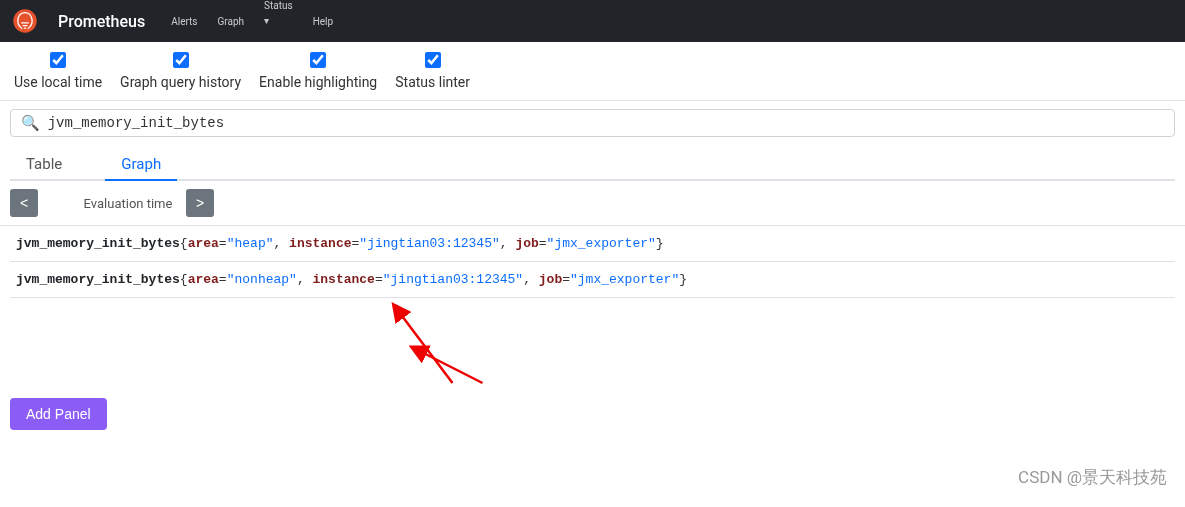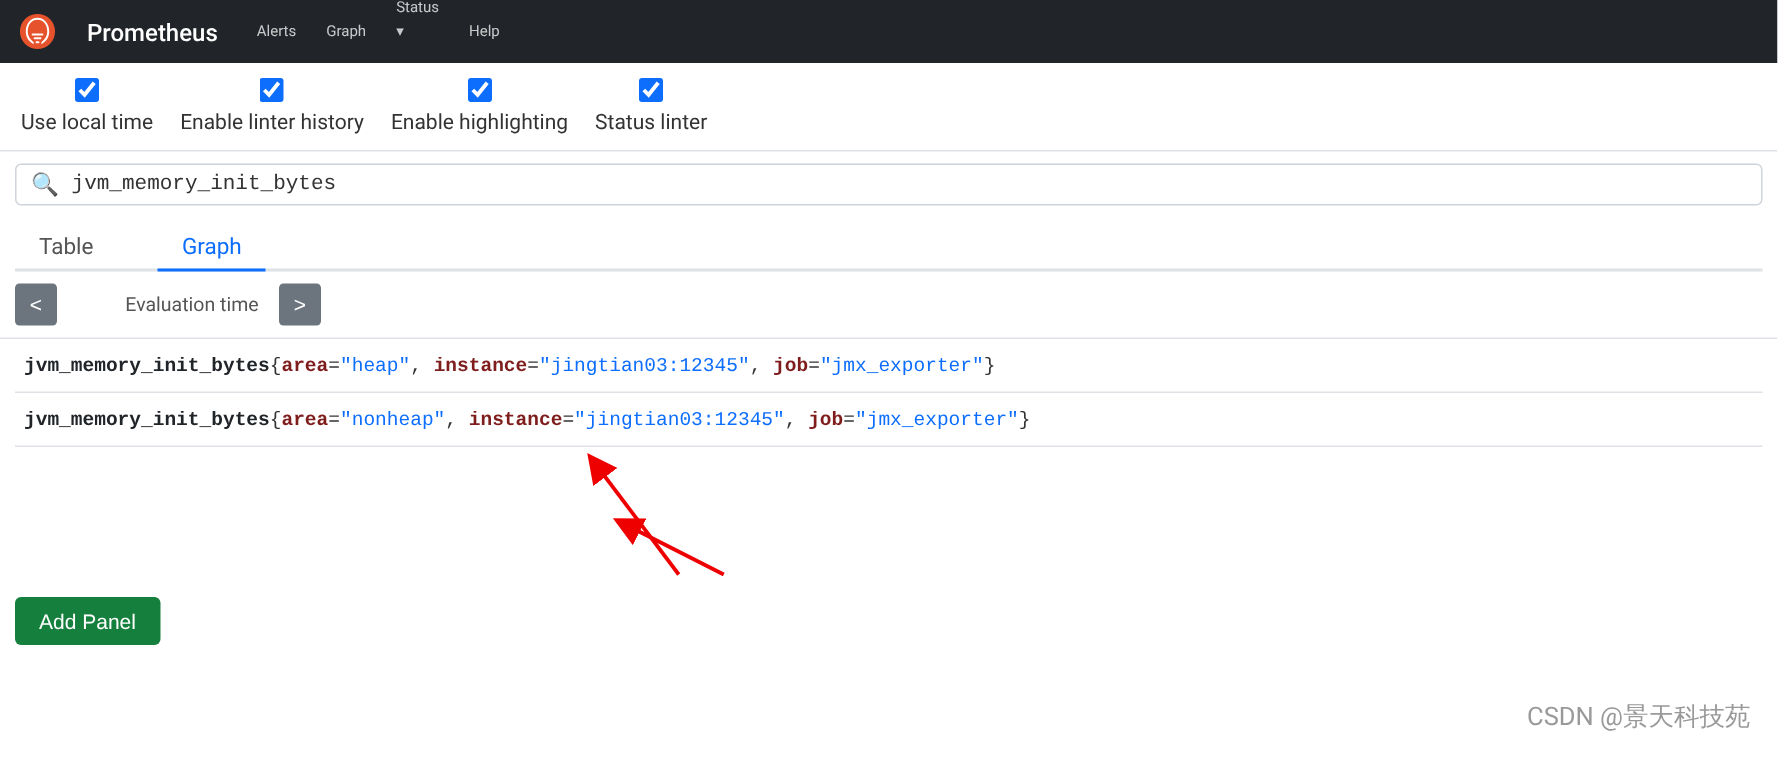--- a/index.html
+++ b/index.html
@@ -181,21 +181,21 @@
       width: 100%;
       height: 100%;
       pointer-events: none;
     }
 
     
     .add-panel-section {
       padding: 10px 10px 20px;
     }
     .add-panel-btn {
-      background: #15803d;
+      background: #8b5cf6;
       color: #fff;
       border: none;
       border-radius: 4px;
       padding: 8px 16px;
       font-size: 14px;
       cursor: pointer;
     }
 
     
     .watermark {
@@ -229,21 +229,21 @@
   <a class="nav-link">Help</a>
 </nav>
 
 <div class="options-bar">
   <label class="option-item">
     <input type="checkbox" checked="" style="">
     <span>Use local time</span>
   </label>
   <label class="option-item">
     <input type="checkbox" checked="" style="">
-    <span>Enable linter history</span>
+    <span>Graph query history</span>
   </label>
   <label class="option-item">
     <input type="checkbox" checked="" style="">
     <span>Enable highlighting</span>
   </label>
   <label class="option-item">
     <input type="checkbox" checked="" style="">
     <span>Status linter</span>
   </label>
 </div>

